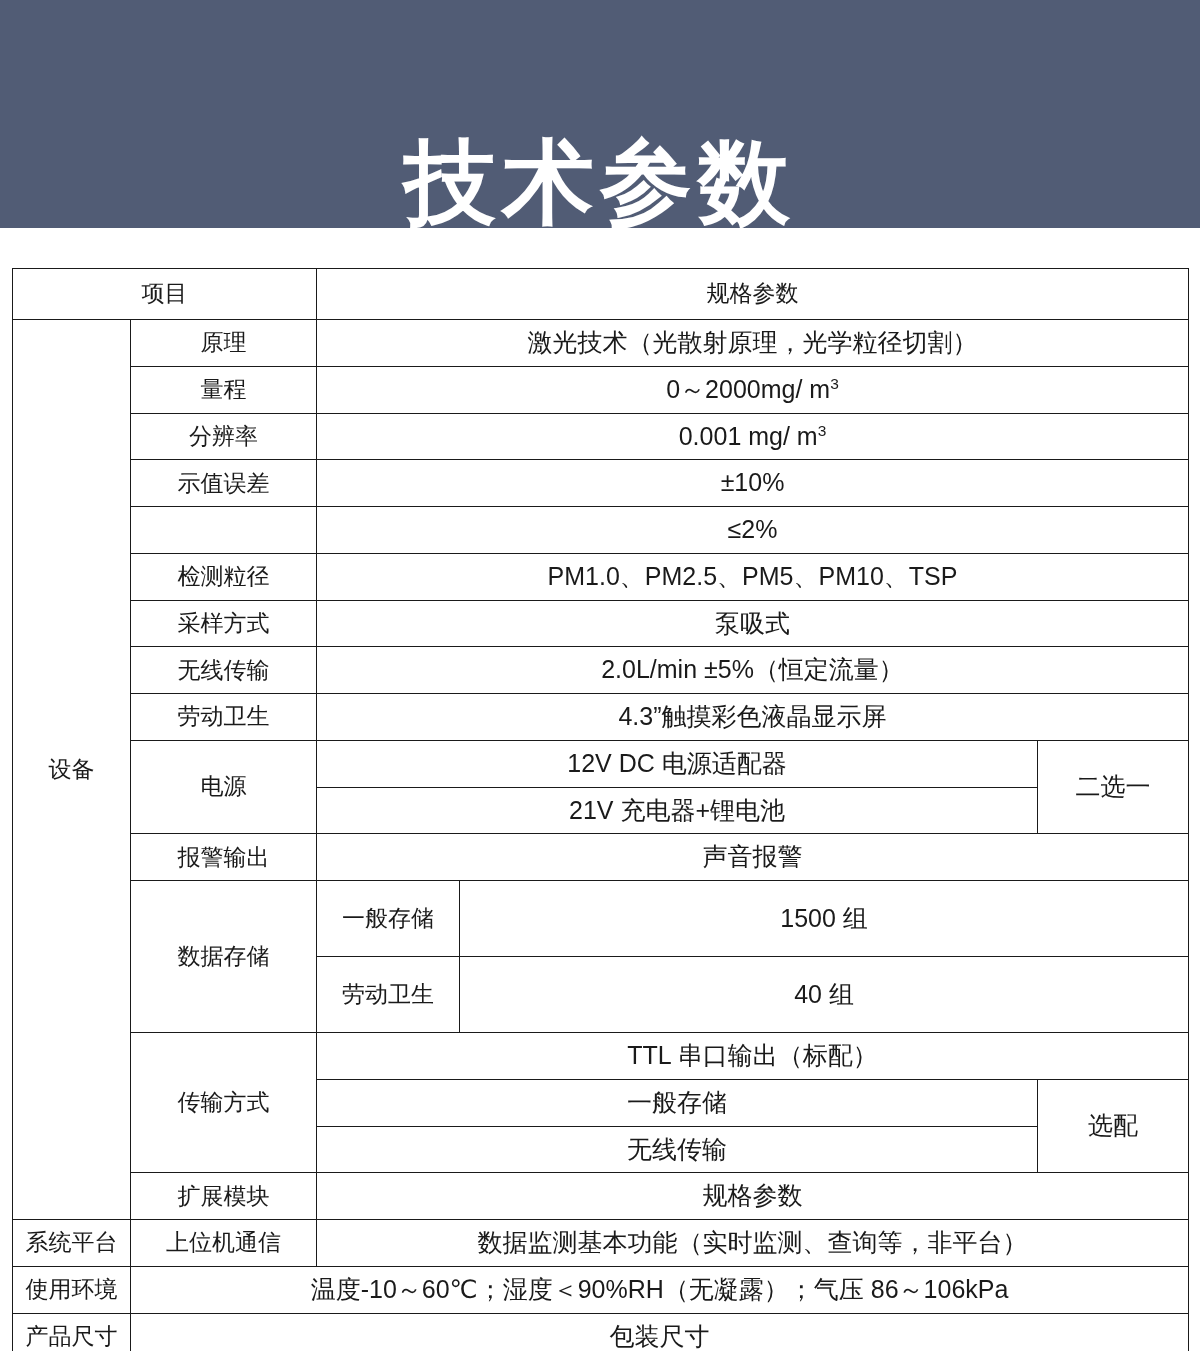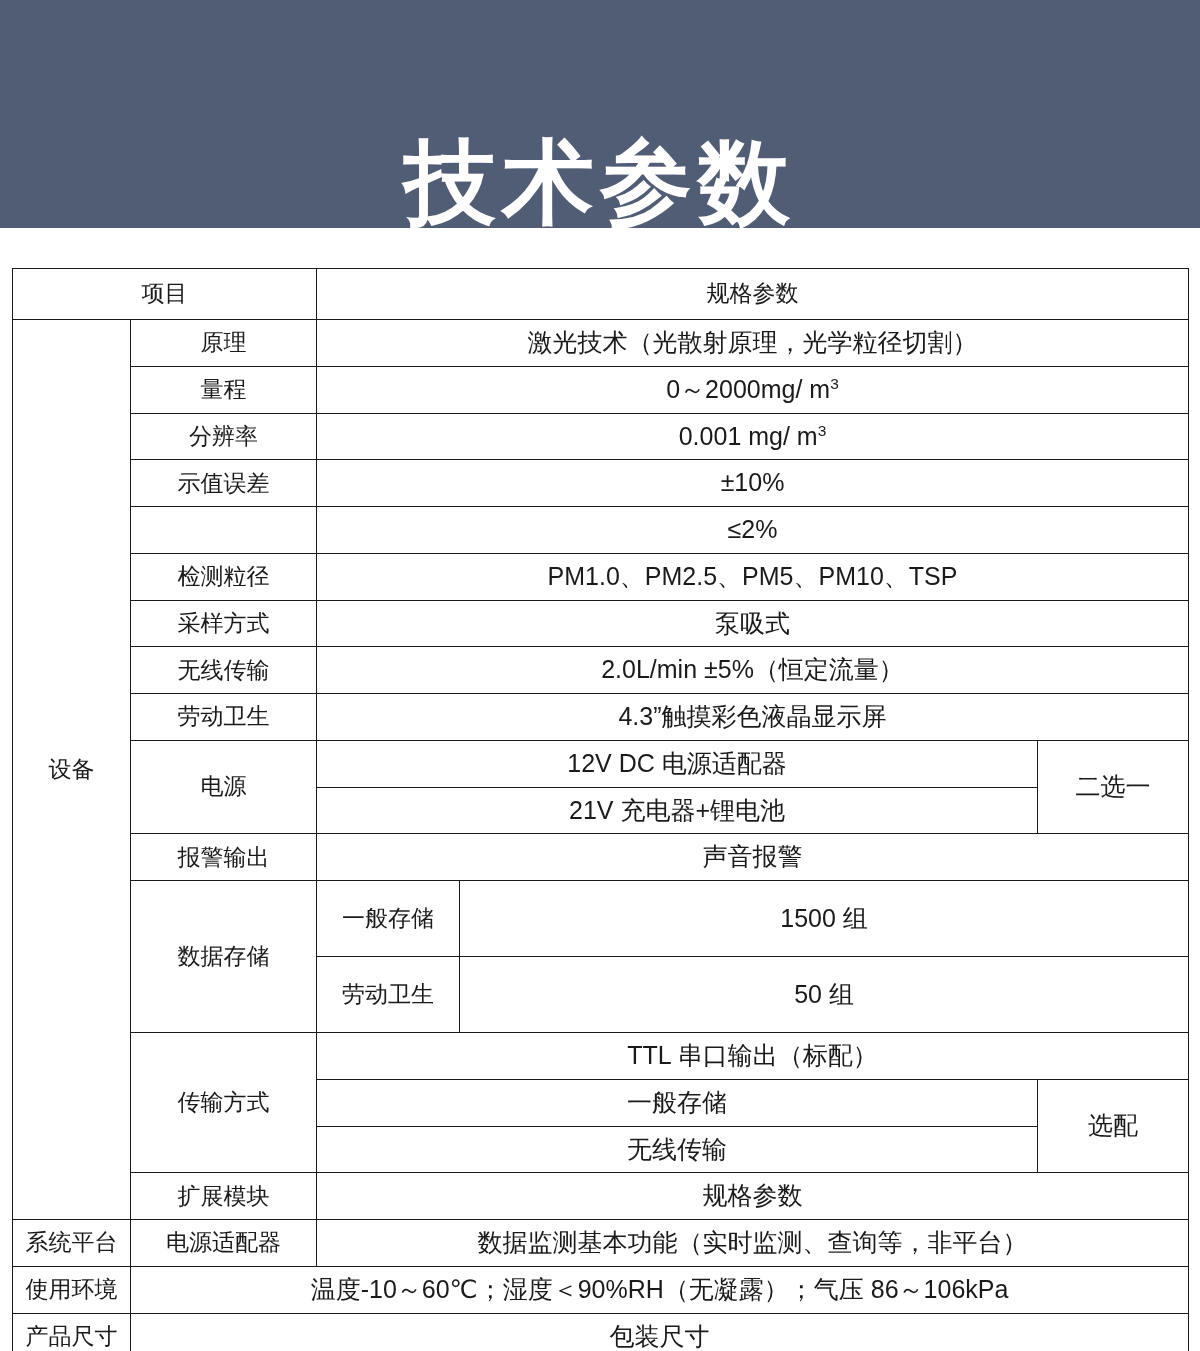--- a/index.html
+++ b/index.html
@@ -149,21 +149,21 @@
         <td class="val" colspan="3">声音报警</td>
       </tr>
 
       <tr style="height:76px">
         <td class="item" rowspan="2">数据存储</td>
         <td class="item">一般存储</td>
         <td class="val" colspan="2">1500 组</td>
       </tr>
       <tr style="height:76px">
         <td class="item">劳动卫生</td>
-        <td class="val" colspan="2">50 组</td>
+        <td class="val" colspan="2">40 组</td>
       </tr>
 
       <tr class="r-h">
         <td class="item" rowspan="3">传输方式</td>
         <td class="val" colspan="3">TTL 串口输出（标配）</td>
       </tr>
       <tr class="r-h">
         <td class="val" colspan="2">一般存储</td>
         <td class="val" rowspan="2">选配</td>
       </tr>
@@ -171,21 +171,21 @@
         <td class="val" colspan="2">无线传输</td>
       </tr>
 
       <tr class="r-h">
         <td class="item">扩展模块</td>
         <td class="val" colspan="3">规格参数</td>
       </tr>
 
       <tr class="r-h">
         <td class="cat">系统平台</td>
-        <td class="item">电源适配器</td>
+        <td class="item">上位机通信</td>
         <td class="val" colspan="3">数据监测基本功能（实时监测、查询等，非平台）</td>
       </tr>
 
       <tr class="r-h">
         <td class="cat">使用环境</td>
         <td class="val" colspan="4">温度-10～60℃；湿度＜90%RH（无凝露）；气压 86～106kPa</td>
       </tr>
 
       <tr class="r-h">
         <td class="cat">产品尺寸</td>

